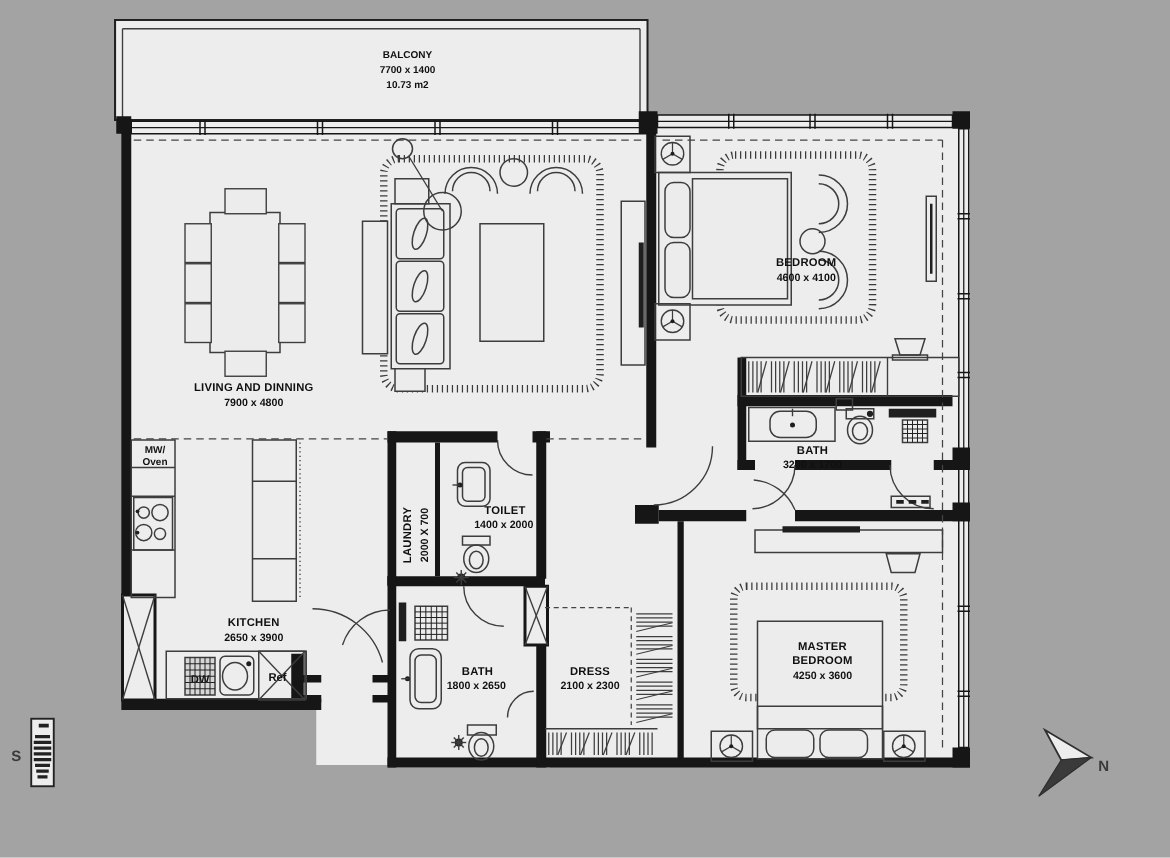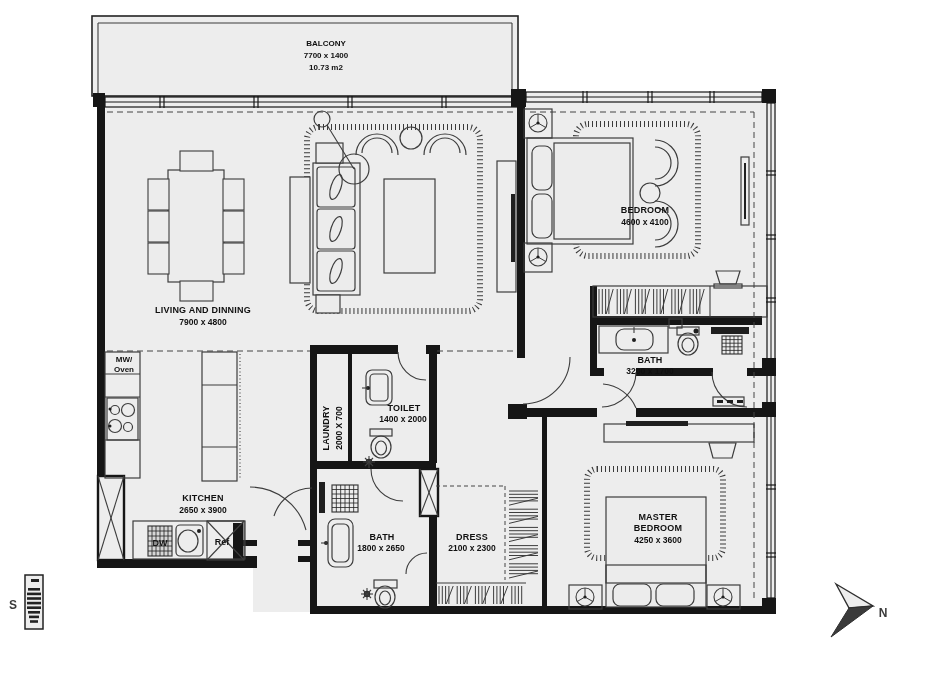--- a/index.html
+++ b/index.html
@@ -1,16 +1,16 @@
 <!DOCTYPE html>
 <html><head>
 <meta charset="utf-8">
 <style>
   html,body{margin:0;padding:0;background:#e8e8e8;}
-  .stage{position:relative;width:936px;height:686px;background:#ffffff;overflow:hidden;
+  .stage{position:relative;width:936px;height:686px;background:#a3a3a3;overflow:hidden;
          font-family:"Liberation Sans",sans-serif;}
   svg{position:absolute;left:0;top:0;}
   text{font-family:"Liberation Sans",sans-serif;font-weight:bold;fill:#101010;}
   .room-name{font-size:9px;letter-spacing:.2px;}
   .room-dims{font-size:8.5px;}
   .small-lbl{font-size:8px;}
   .appl-lbl{font-size:9px;}
   .compass-lbl{font-size:12px;fill:#3a3a3a;}
   .wall{fill:#161616;stroke:none;}
   .ln{stroke:#161616;stroke-width:1.4;fill:none;}

